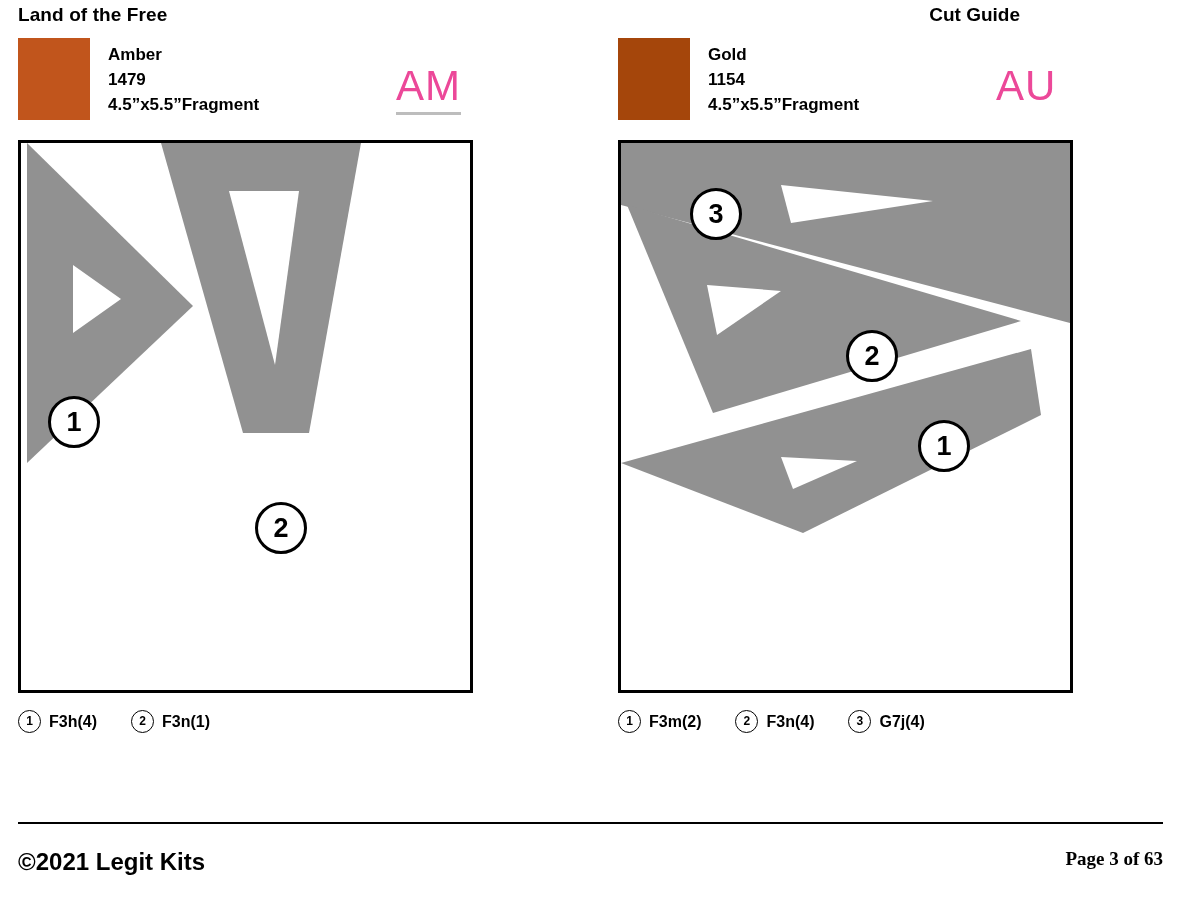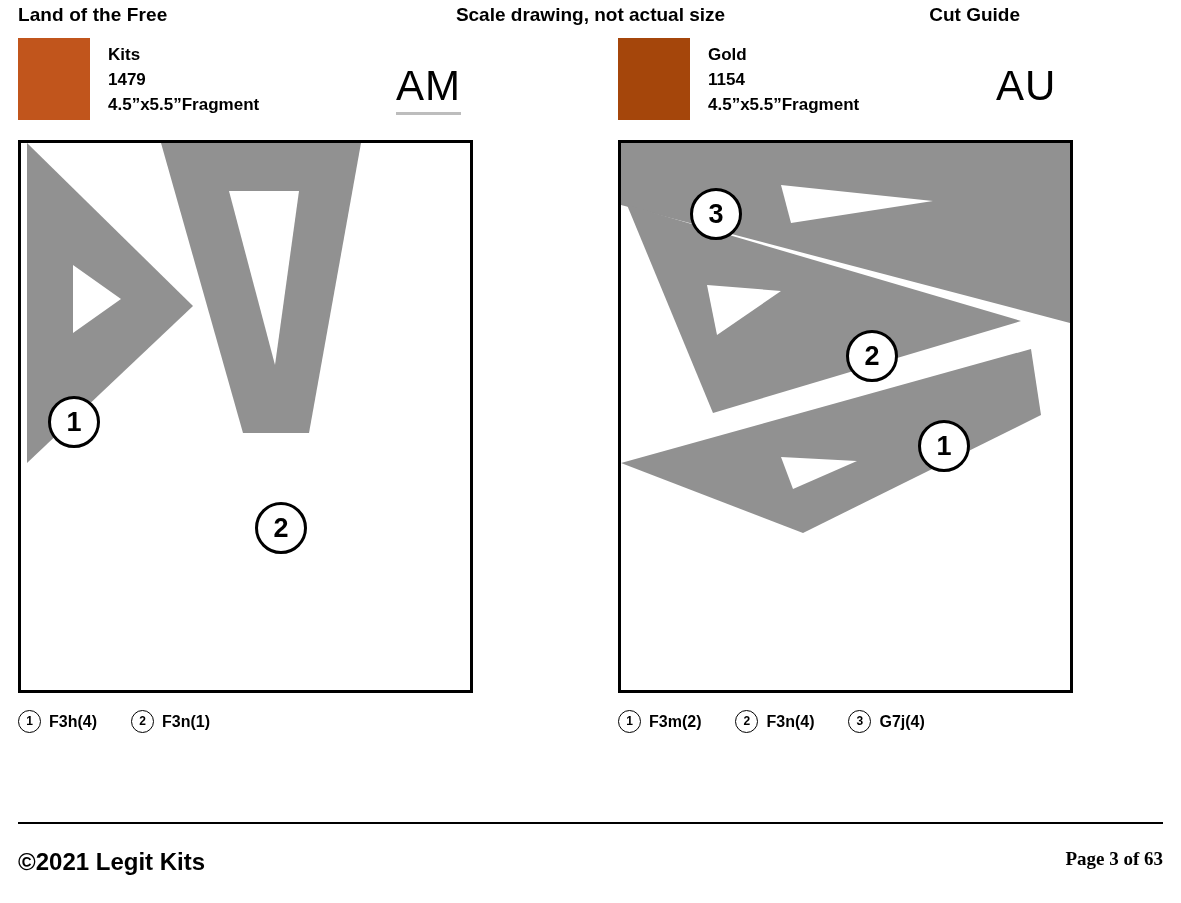--- a/index.html
+++ b/index.html
@@ -73,21 +73,21 @@
     font-weight: bold;
     line-height: 25px;
   }
   .meta div { white-space: nowrap; }
 
   .code {
     position: absolute;
     top: 24px;
     font-size: 42px;
     font-weight: normal;
-    color: #000000;
+    color: #ec4899;
     letter-spacing: 1px;
   }
   .code.left-code {
     left: 378px;
     border-bottom: 3px solid #bdbdbd;
     padding-bottom: 2px;
   }
   .code.right-code {
     left: 378px;
   }
@@ -175,30 +175,29 @@
     font-size: 19px;
     font-weight: bold;
     font-family: Liberation Serif, serif;
   }
 </style>
 </head>
 <body>
 
 <div class="header">
   <div class="hdr-left">Land of the Free</div>
-  <div class="hdr-center">Scale drawing, not actual size</div>
   <div class="hdr-right">Cut Guide</div>
 </div>
 
 <div class="block left">
 
   <div class="swatch" style="background:#c1551c"></div>
 
   <div class="meta">
-    <div>Kits</div>
+    <div>Amber</div>
     <div>1479</div>
     <div>4.5”x5.5”Fragment</div>
   </div>
 
   <div class="code left-code">AM</div>
 
   <div class="canvas">
     <svg width="449" height="547" viewBox="0 0 449 547">
 
       <path d="M 6 0 L 6 320 L 172 163 Z" fill="#919191"></path>

